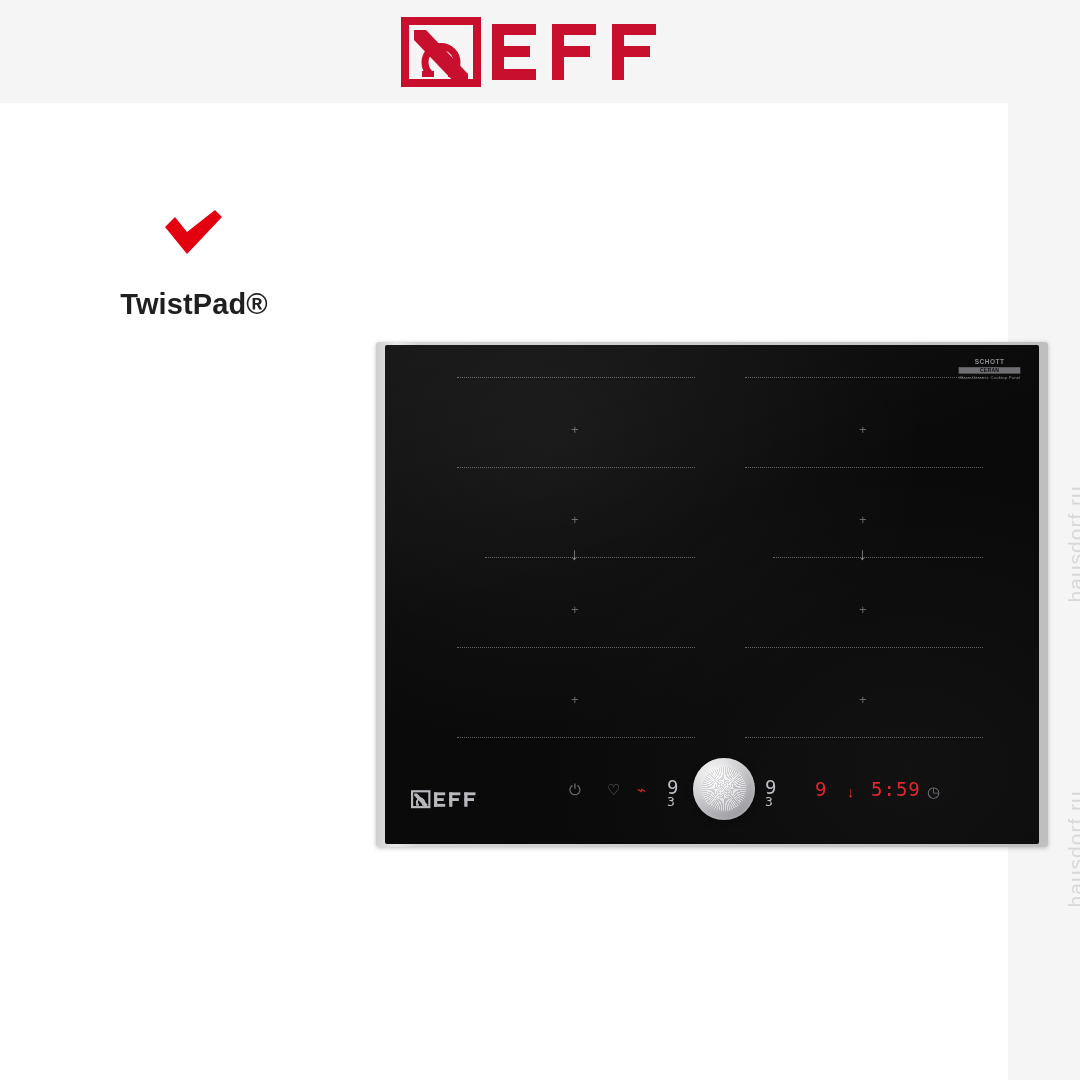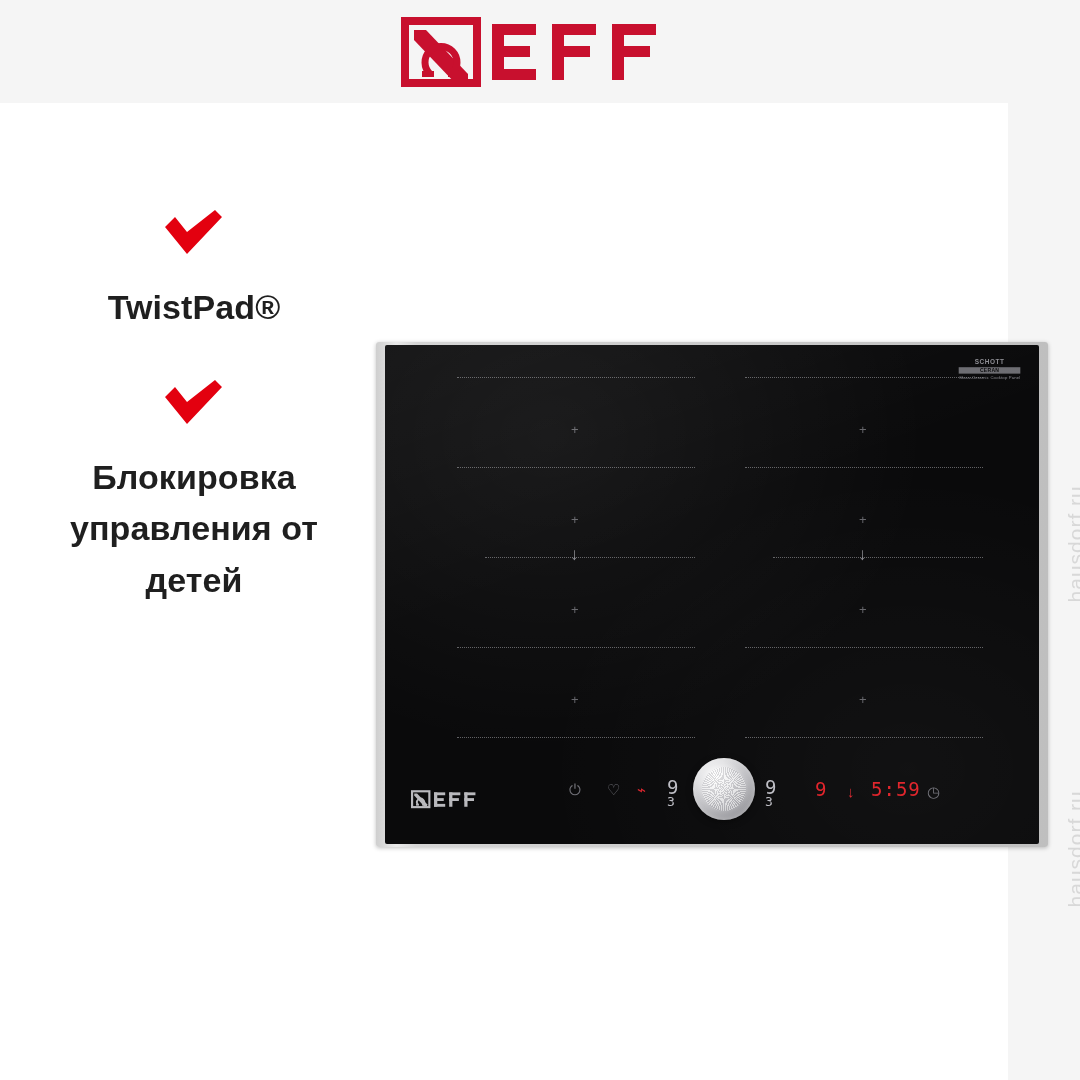--- a/index.html
+++ b/index.html
@@ -68,21 +68,21 @@
     margin-bottom: 46px;
   }
   .check {
     display: block;
     margin: 0 auto 26px auto;
     width: 64px;
     height: 46px;
   }
   .feature-label {
     color: #1f1f1f;
-    font-size: 34px;
+    font-size: 29px;
     line-height: 1.52;
     font-weight: 700;
     letter-spacing: 0.1px;
   }
   .feature-1 { margin-top: 10px; }
   .feature-2 .feature-label { font-size: 25.5px; }
 
   
   .hob-wrap {
     position: absolute;
@@ -285,26 +285,20 @@
 <div class="features">
 
   <div class="feature feature-1">
     <svg class="check" viewBox="0 0 64 46">
       <polygon points="3,17 13,7 25,22 53,0 60,7 25,44" fill="#e3000f"></polygon>
     </svg>
     <div class="feature-label">TwistPad®</div>
   </div>
 
 
-  <div class="feature feature-3">
-    <svg class="check" viewBox="0 0 64 46">
-      <polygon points="3,17 13,7 25,22 53,0 60,7 25,44" fill="#e3000f"></polygon>
-    </svg>
-    <div class="feature-label">Блокировка управления от детей</div>
-  </div>
 
 </div>
 
 <div class="hob-wrap">
   <div class="hob-frame"></div>
   <div class="hob-glass">
 
     <div class="zone-line" style="left:72px; top:32px; width:238px;"></div>
     <div class="zone-cross" style="left:186px; top:78px;">+</div>
     <div class="zone-line" style="left:72px; top:122px; width:238px;"></div>

